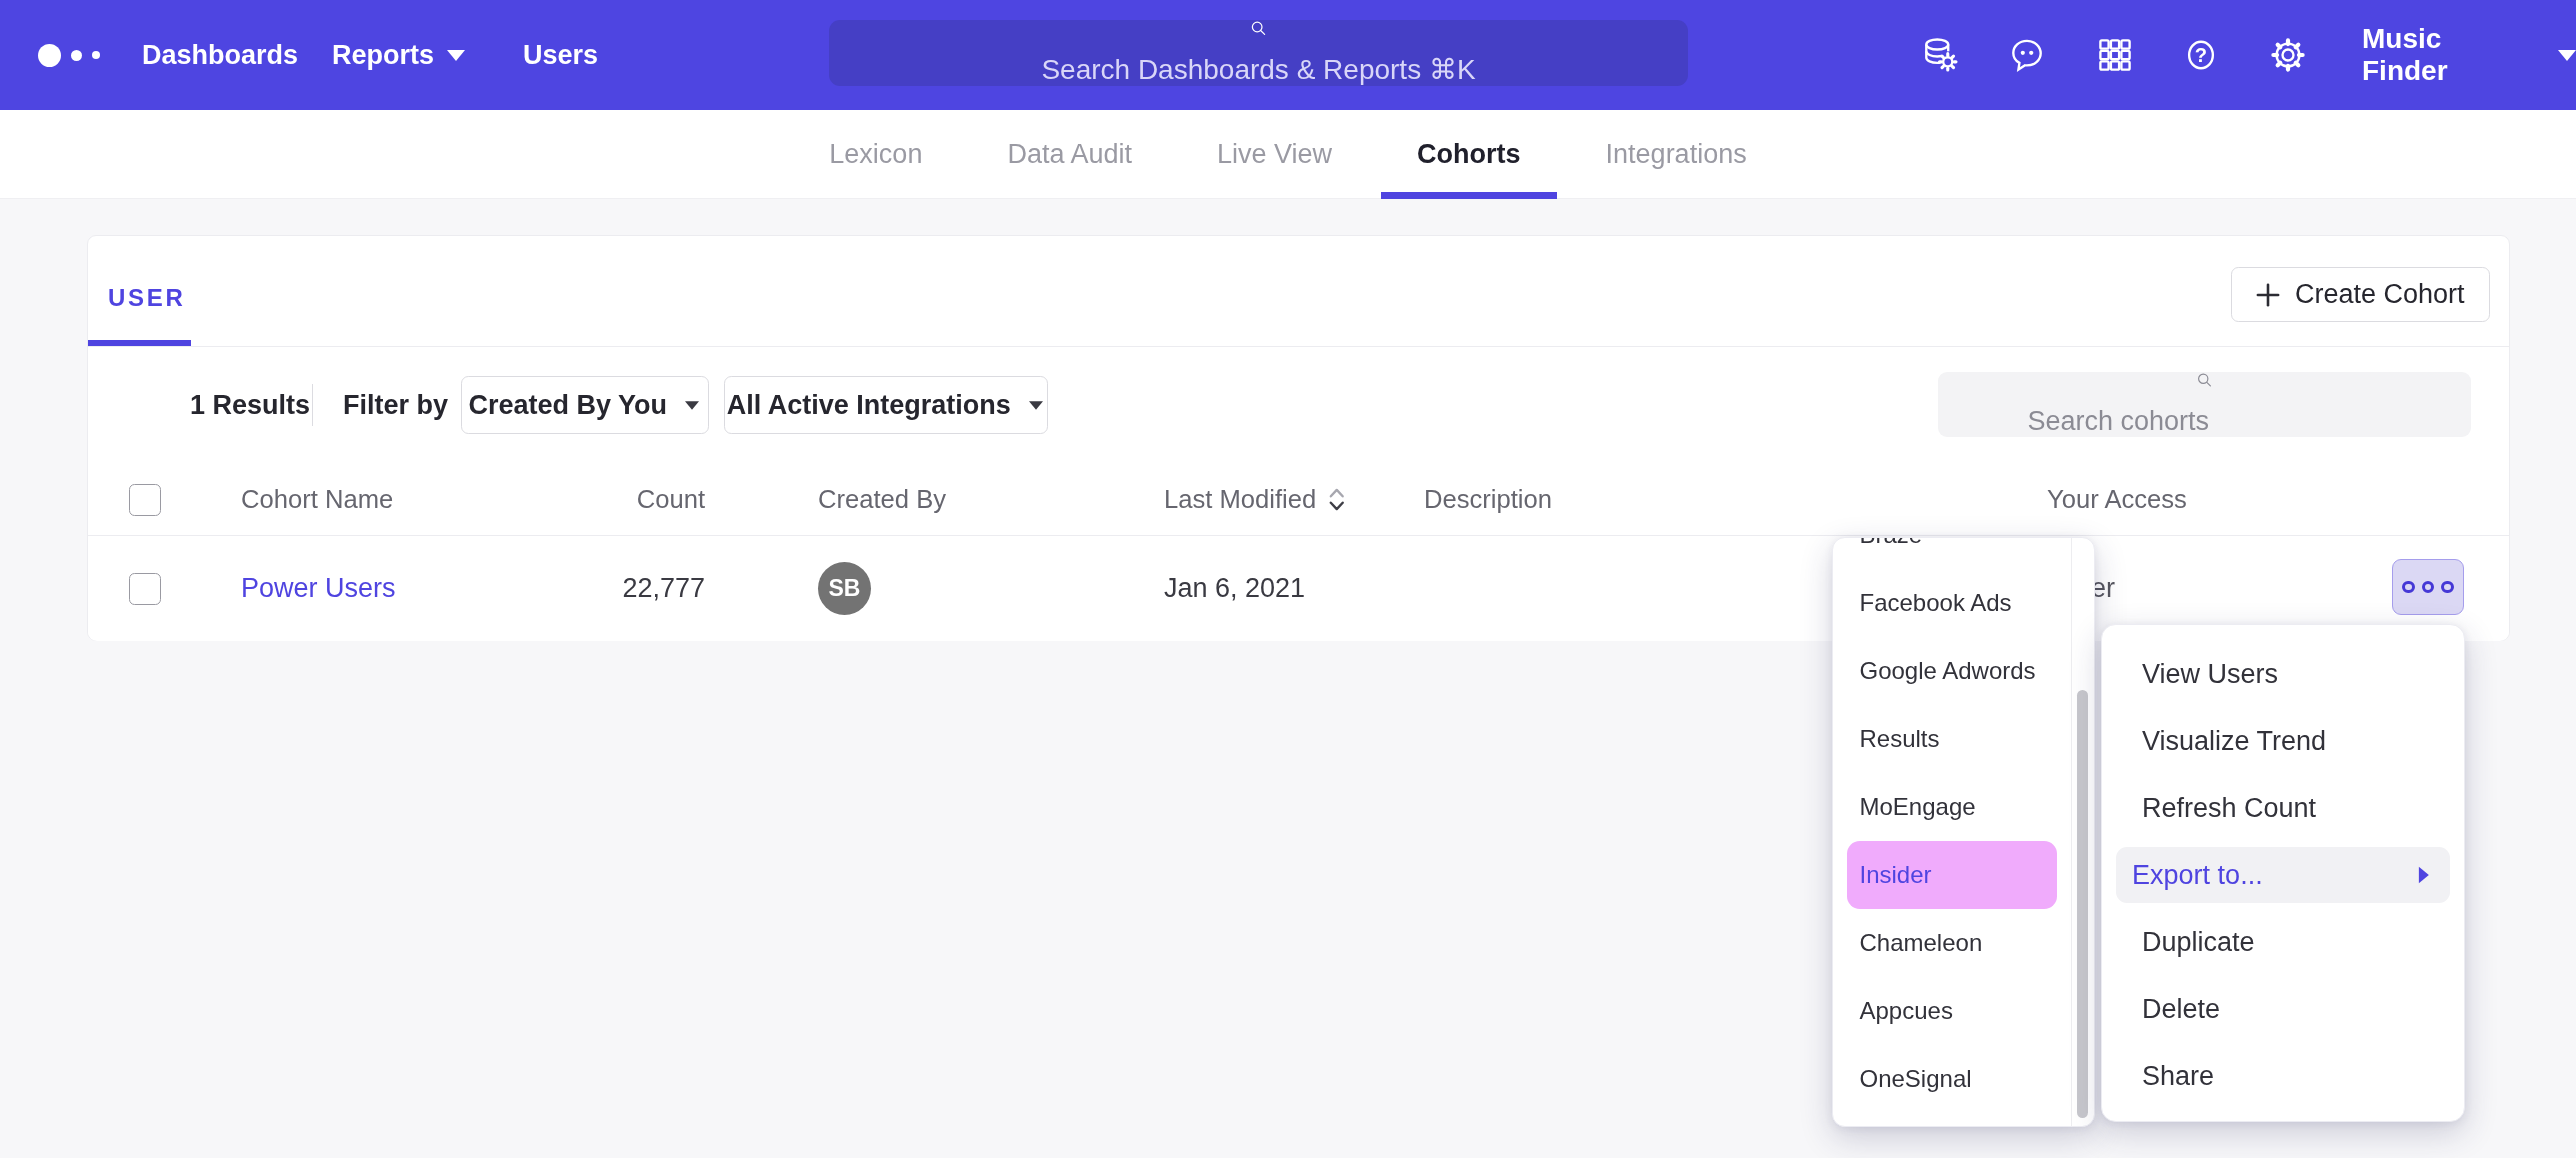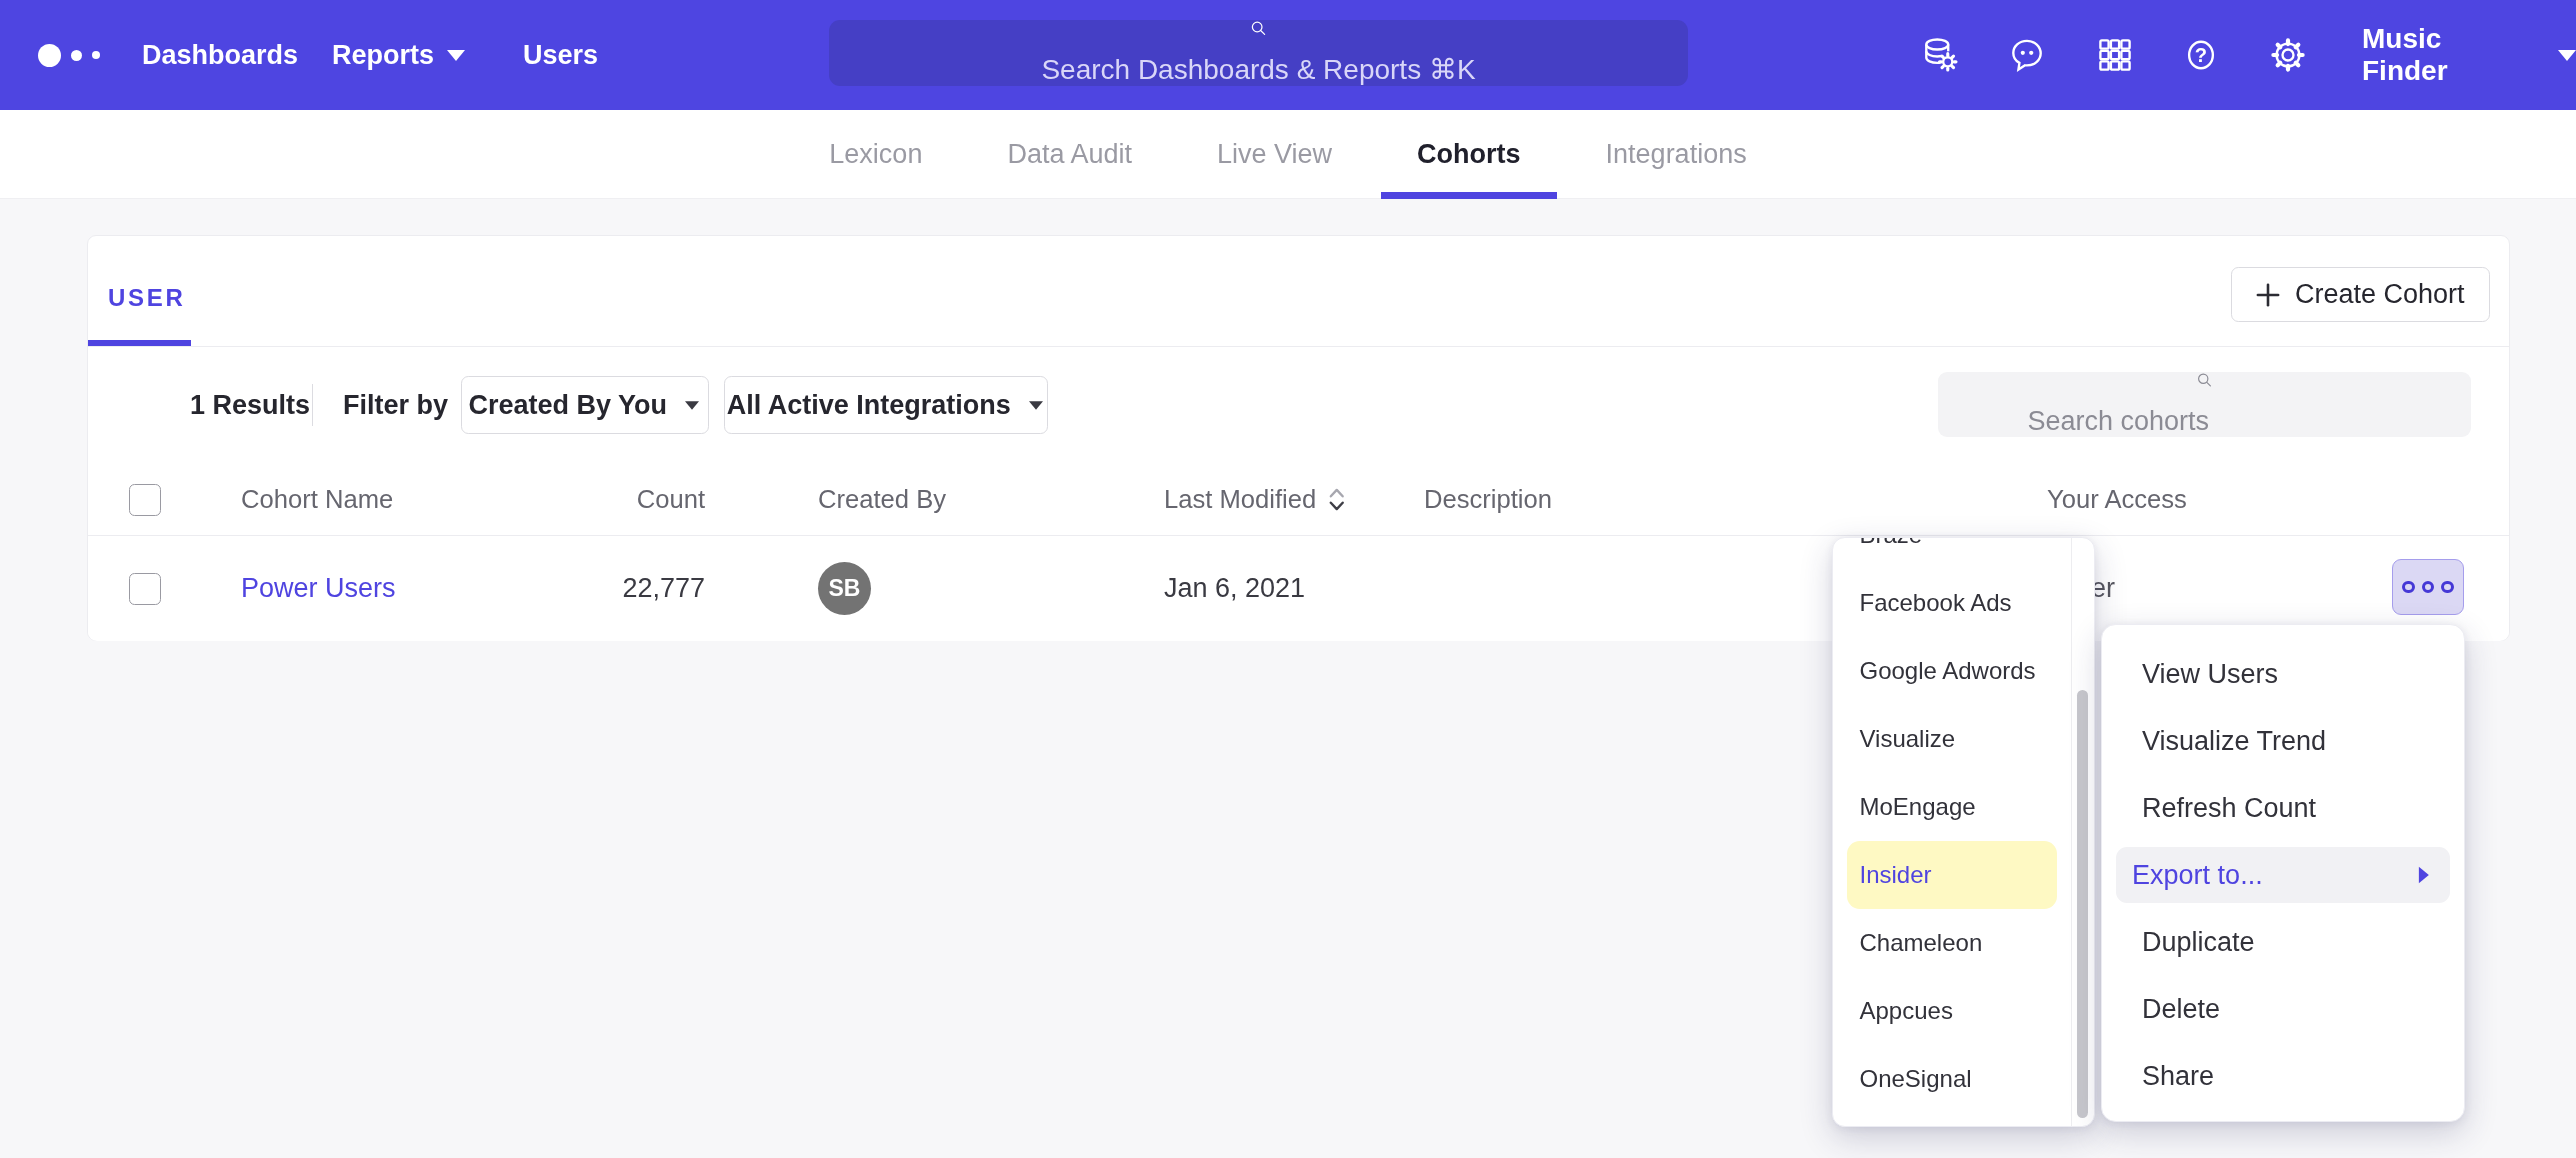--- a/index.html
+++ b/index.html
@@ -66,21 +66,21 @@
                  display:flex; align-items:center; justify-content:center; gap:6.4px; cursor:pointer; }
   .ring { width:12.8px; height:12.8px; border:3.7px solid #4538D6; border-radius:50%; }
 
   
   .popup { position:absolute; background:#fff; border:0.9px solid #ECECF2; border-radius:12.8px;
            box-shadow:0 11px 33px rgba(40,38,90,.20), 0 1.8px 9px rgba(40,38,90,.08); }
   .submenu { left:1832px; top:537px; width:263px; height:590px; overflow:hidden; }
   .submenu-items { position:absolute; left:0; top:0; bottom:0; width:238px; overflow:hidden; }
   .m-item { height:68px; display:flex; align-items:center; padding-left:26.5px; font-size:24px; color:#32323A; cursor:pointer; white-space:nowrap; }
   .m-item.clipped { margin-top:-37px; }
-  .m-item.hl { margin:0 13.7px; padding-left:12.8px; background:#fef9c3; border-radius:12.8px; color:#4F44E0;text-align:center; }
+  .m-item.hl { margin:0 13.7px; padding-left:12.8px; background:#f0abfc; border-radius:12.8px; color:#4F44E0;text-align:center; }
   .gutter { position:absolute; left:238px; top:0; bottom:0; width:0.9px; background:#EDEDF0; }
   .thumb { position:absolute; left:244px; top:152px; width:11px; height:428px; background:#C7C7CC; border-radius:5.5px; cursor:pointer; }
 
   .ctxmenu { left:2101px; top:624px; width:364px; height:498px; border-radius:14.6px; padding:15.5px 0 12px; }
   .c-item { height:67px; display:flex; align-items:center; padding-left:40px; font-size:27px; color:#32323A; cursor:pointer; }
   .c-item.hl { position:relative; height:56px; margin:5.5px 13.7px; padding-left:16.4px; background:#F1F1F4; border-radius:11px; color:#4F44E0; }
   .c-item.hl svg { position:absolute; right:20px; top:50%; transform:translateY(-50%); }
 </style>
 </head>
 <body>
@@ -256,21 +256,21 @@
       <span class="ring"></span>
     </div>
   </div>
 </div>
 
 <div class="popup submenu">
   <div class="submenu-items">
     <div class="m-item clipped">Braze</div>
     <div class="m-item">Facebook Ads</div>
     <div class="m-item">Google Adwords</div>
-    <div class="m-item">Visualize</div>
+    <div class="m-item">Results</div>
     <div class="m-item">MoEngage</div>
     <div class="m-item hl">Insider</div>
     <div class="m-item">Chameleon</div>
     <div class="m-item">Appcues</div>
     <div class="m-item">OneSignal</div>
   </div>
   <div class="gutter"></div>
   <div class="thumb"></div>
 </div>
 

